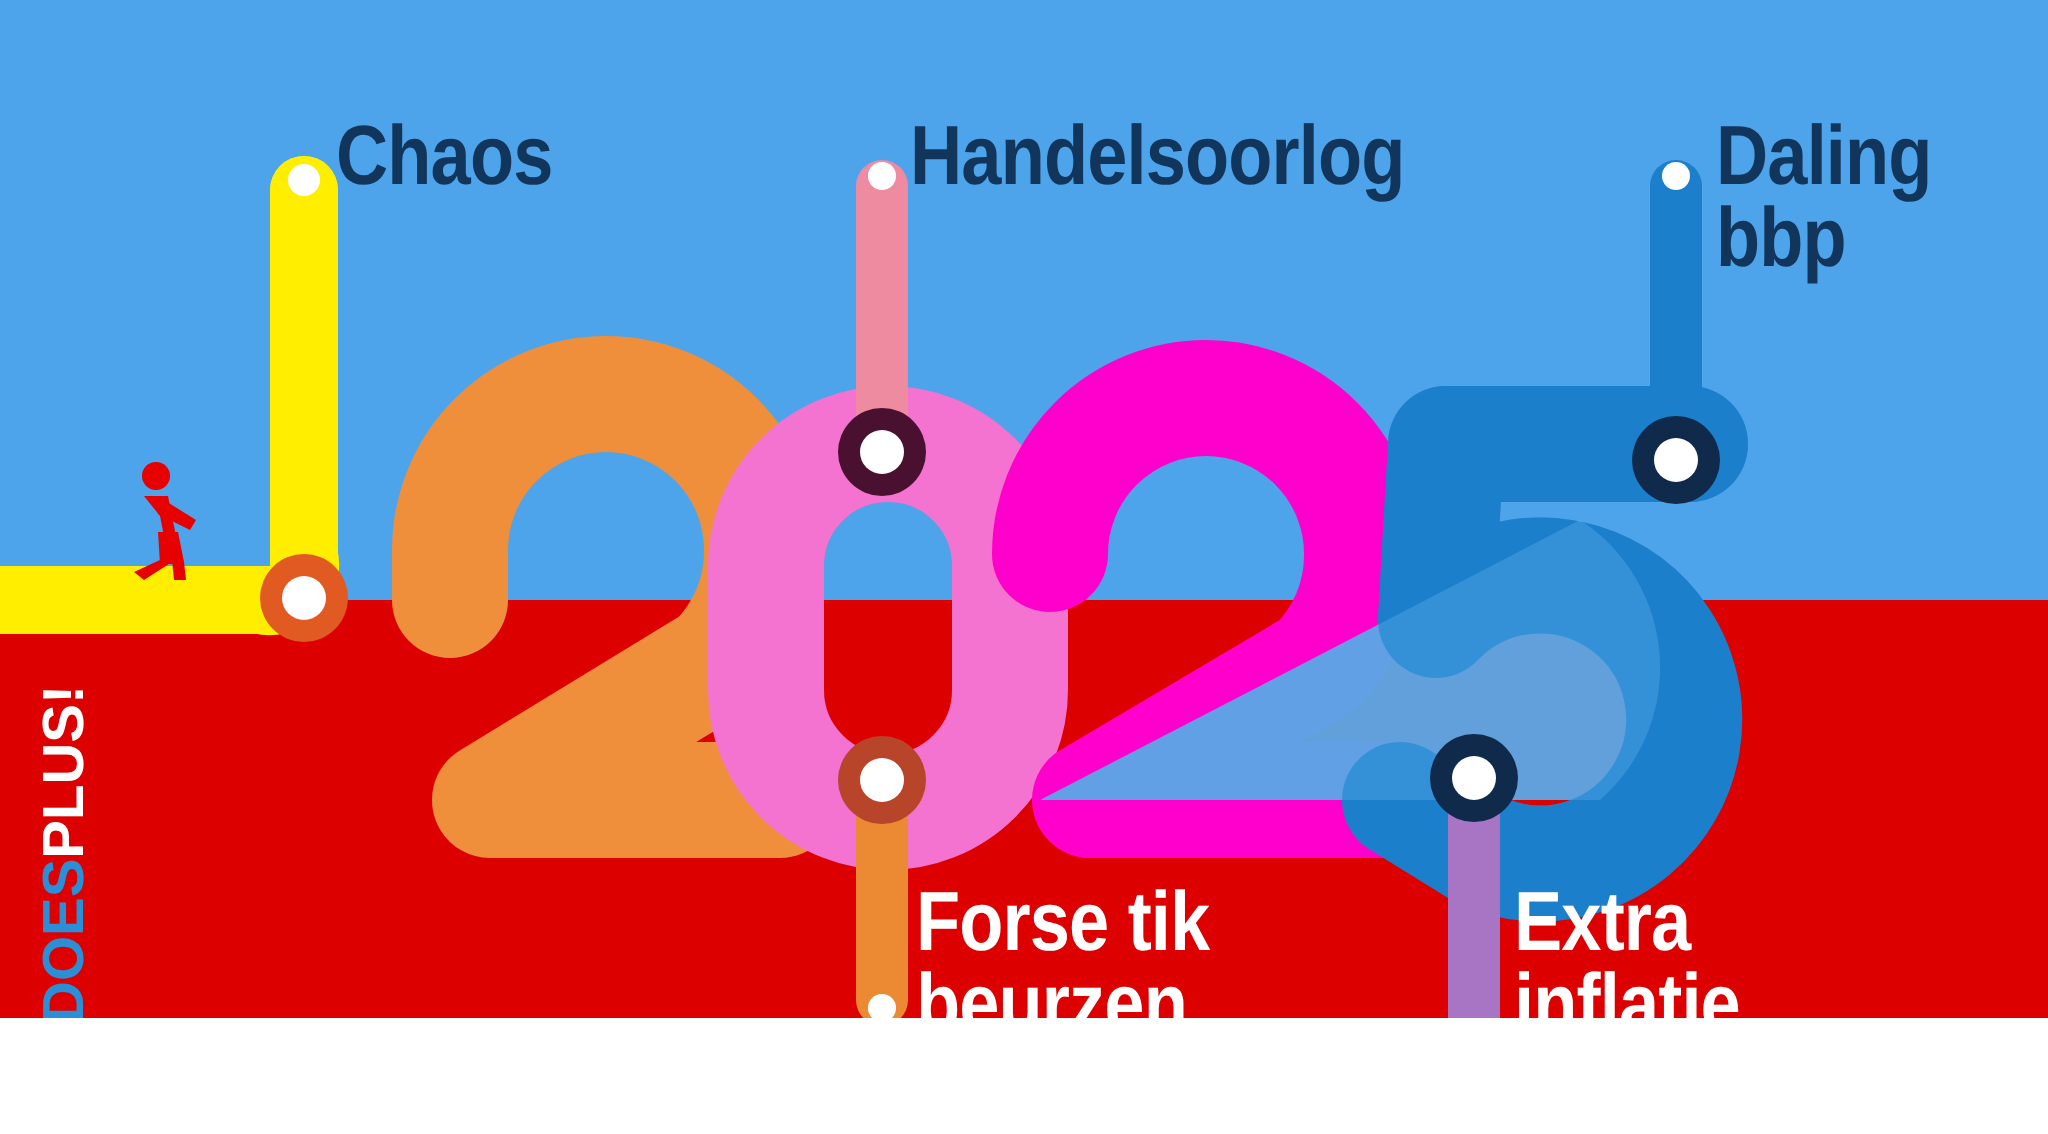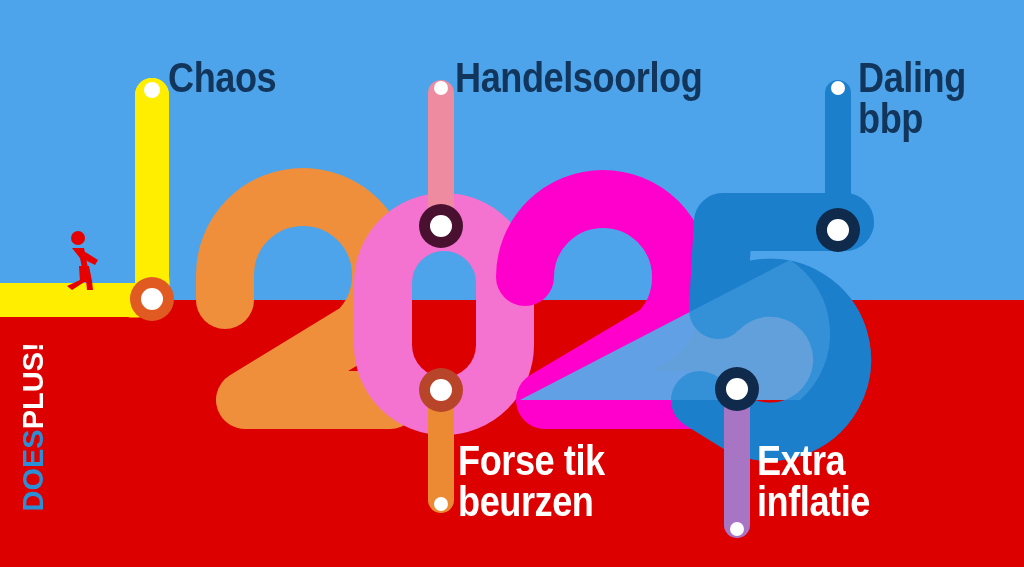--- a/index.html
+++ b/index.html
@@ -1,18 +1,18 @@
 <!DOCTYPE html>
 <html><head>
 <meta charset="utf-8">
 <style>
   html,body{margin:0;padding:0;background:#ffffff;}
   #stage{
     position:relative;
-    width:1024px;height:567px;
+    width:1024px;height:509px;
     overflow:hidden;
     font-family:"Liberation Sans", sans-serif;
     background:#cc0000;
     text-decoration:underline;
   }
   .band{position:absolute;left:0;width:1024px;}
   #sky{top:0;height:300px;background:#4da4ea;}
   #redfield{top:300px;height:267px;background:#dd0000;}
   #teal{left:830px;top:212px;width:194px;height:40px;background:#4cb8a0;}
 

